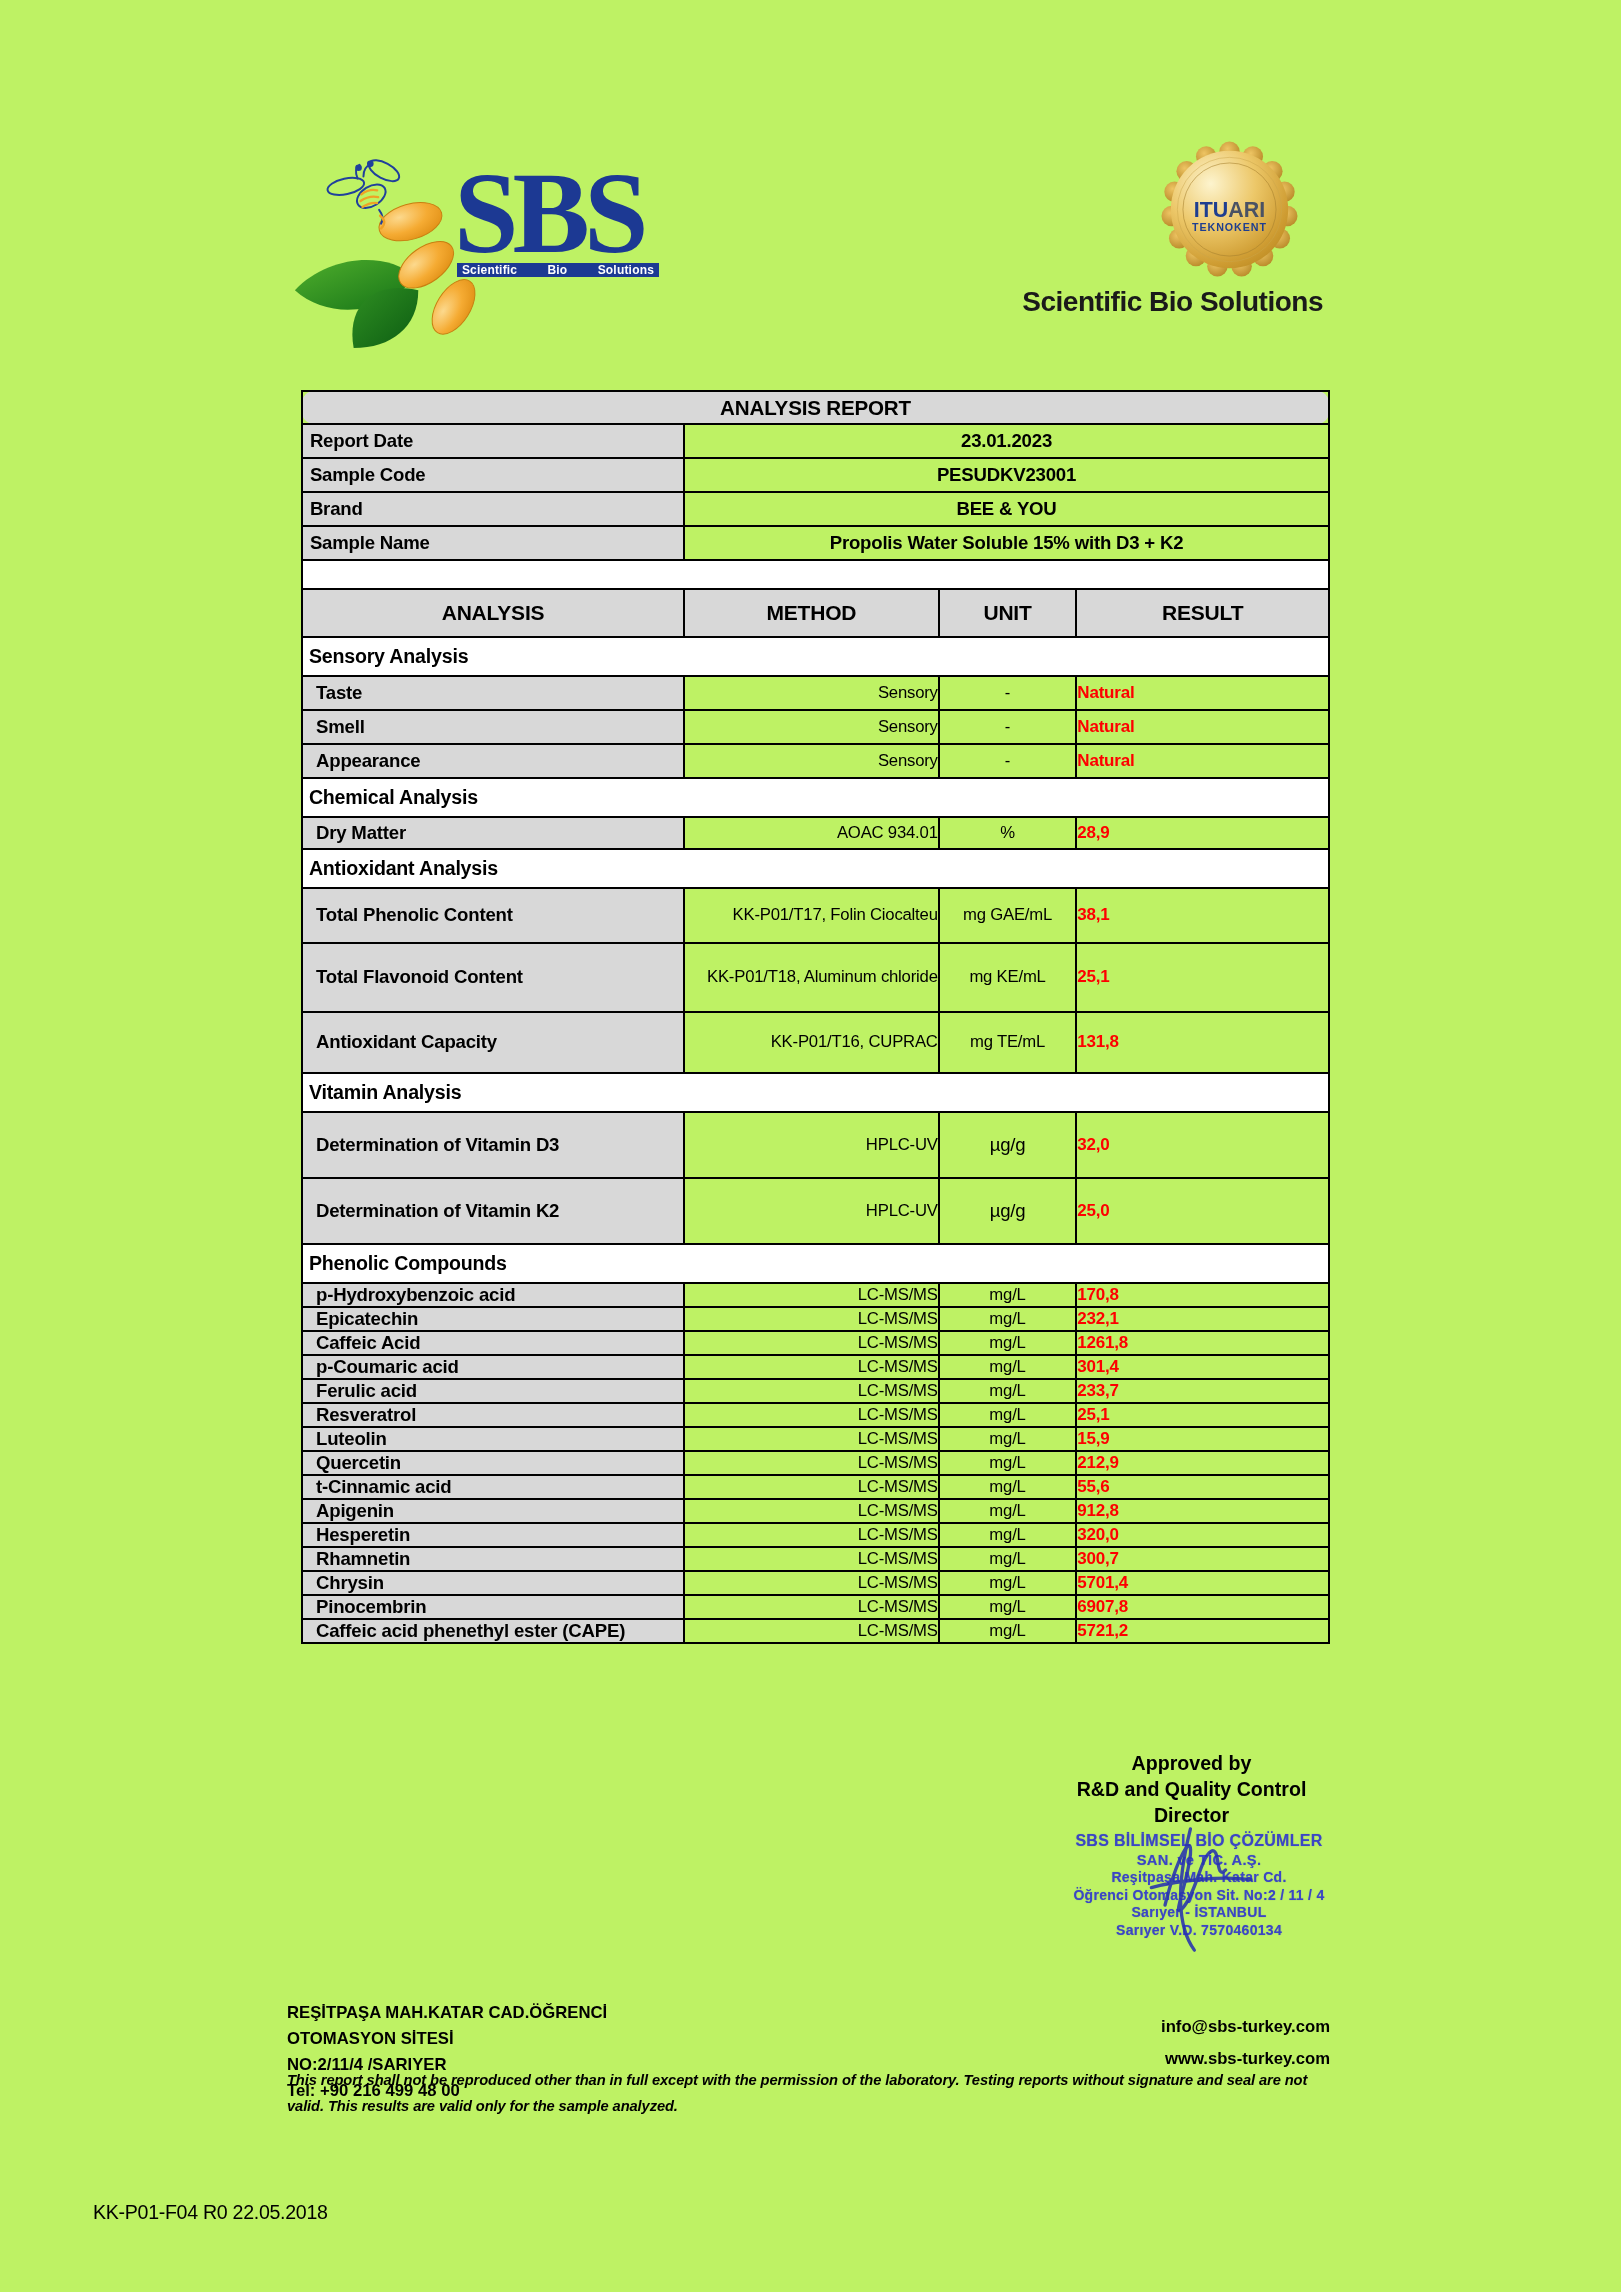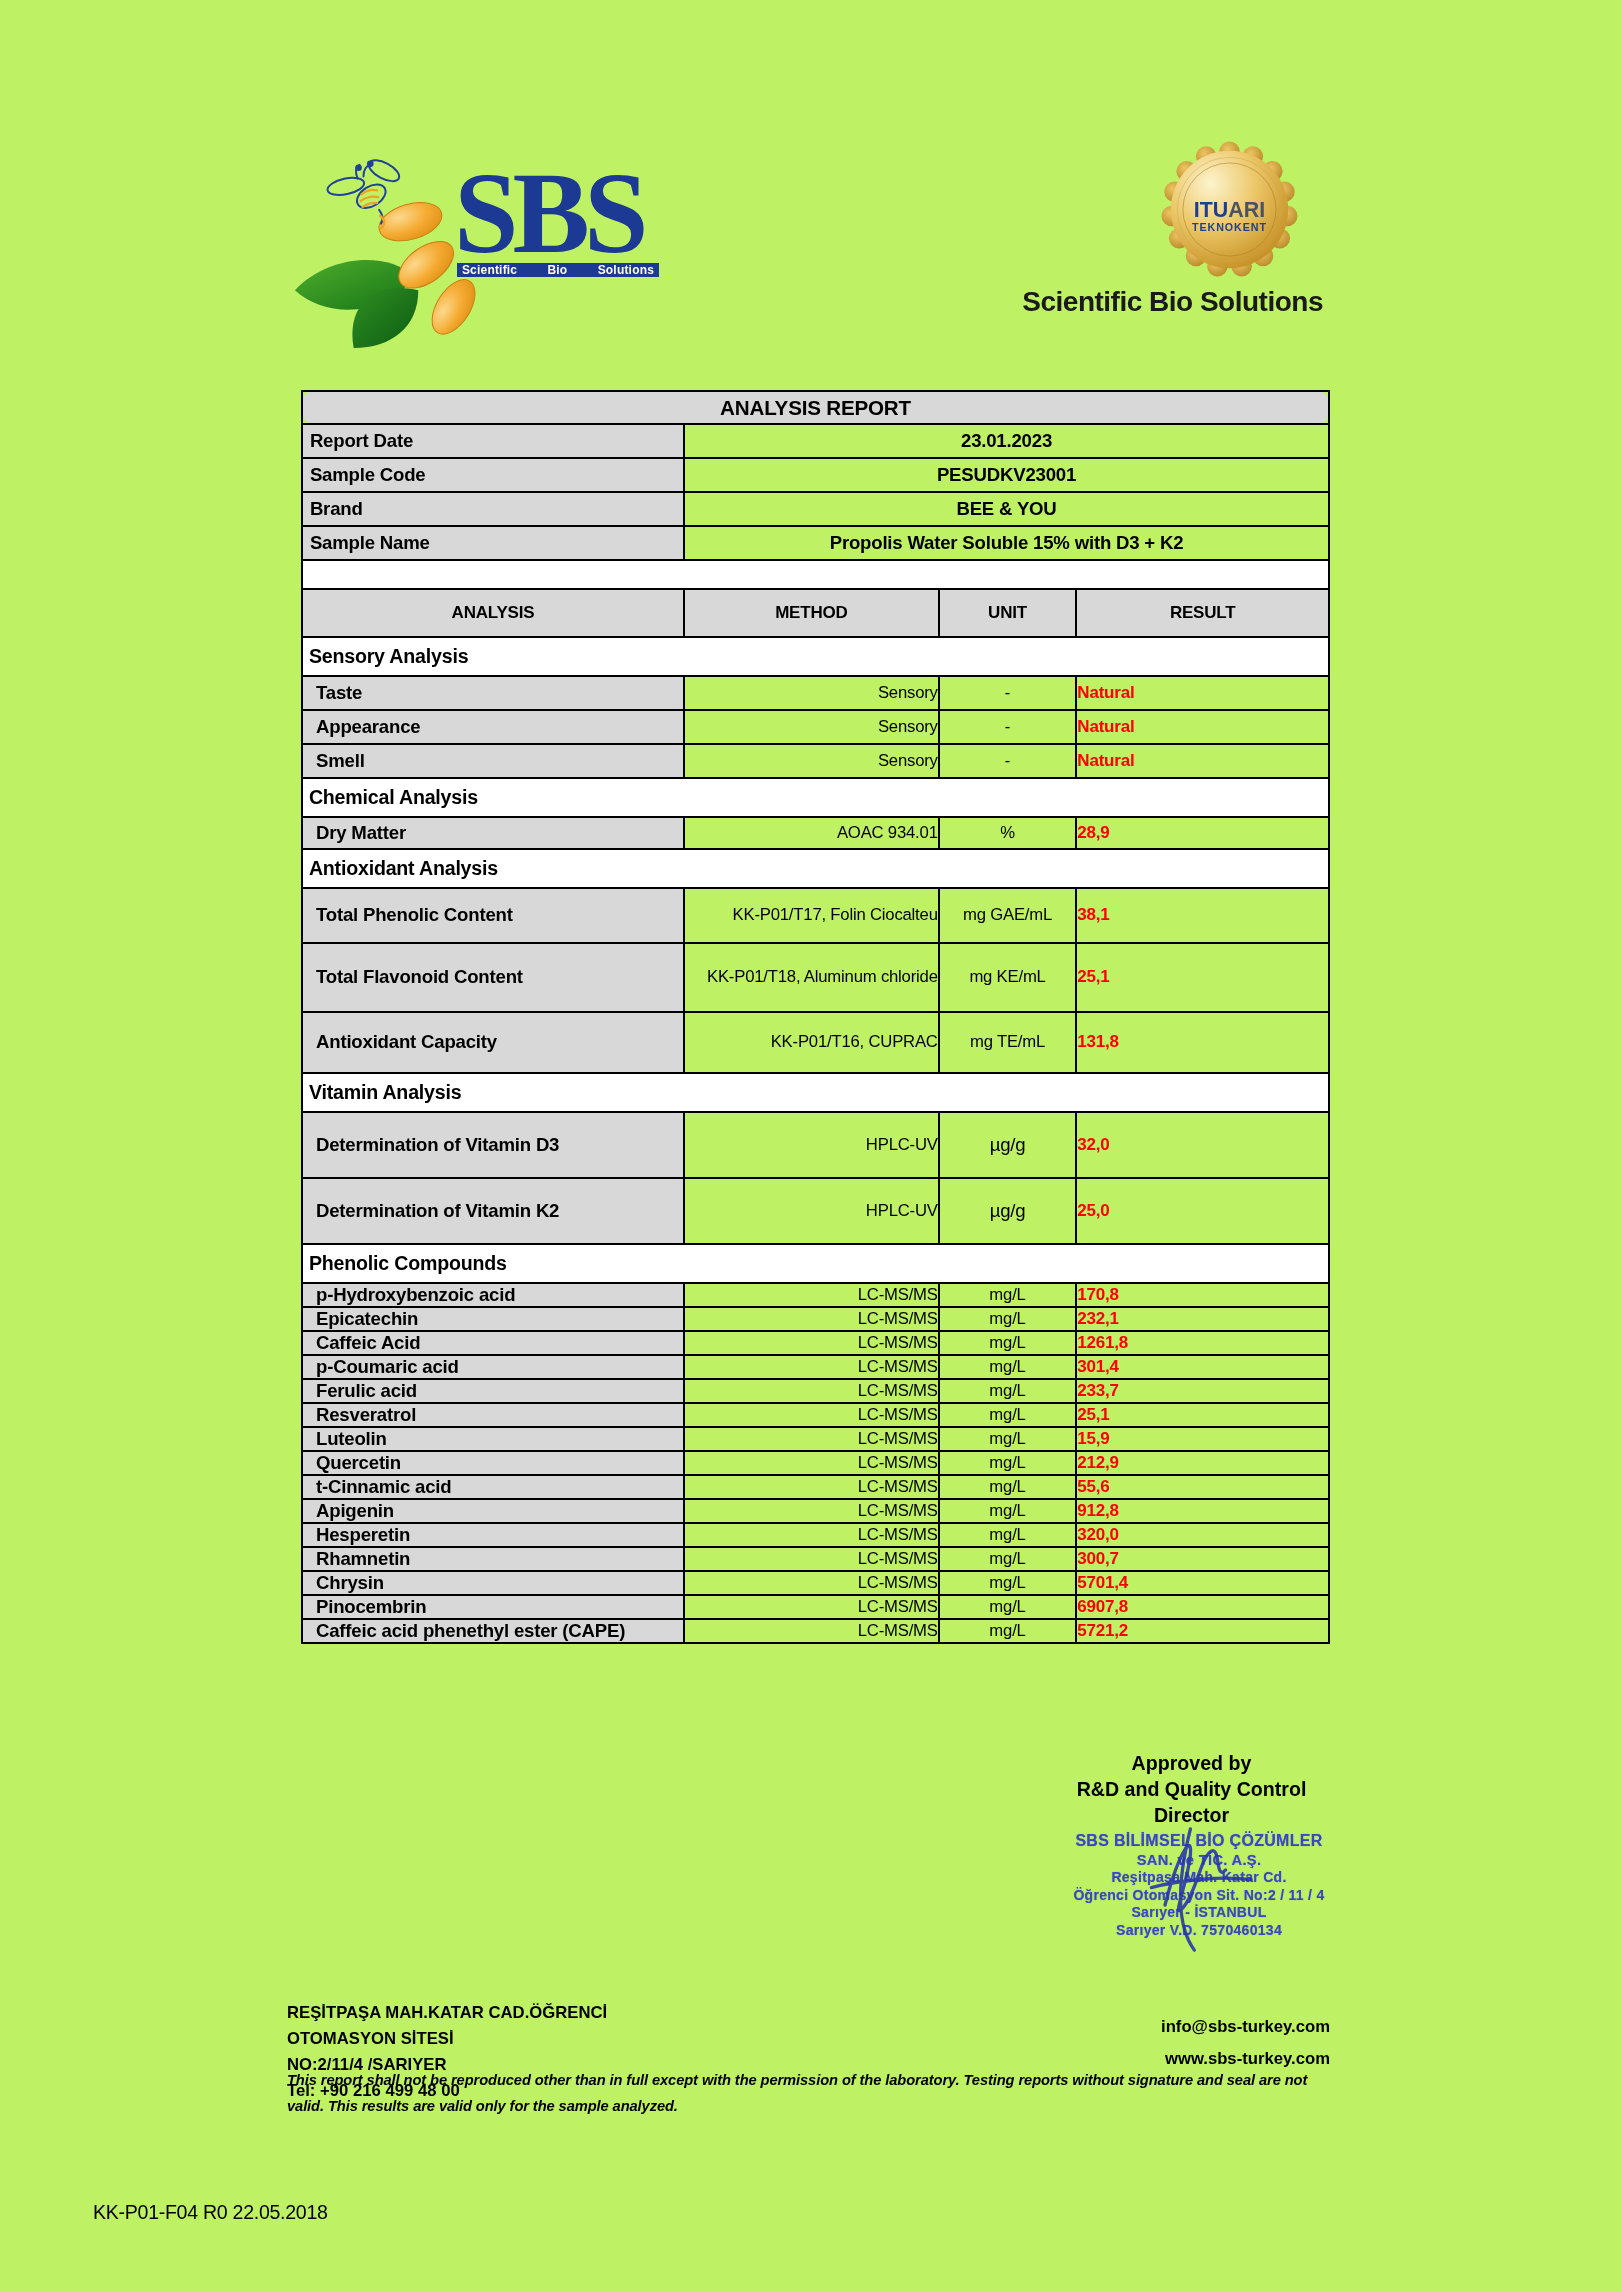--- a/index.html
+++ b/index.html
@@ -53,21 +53,21 @@
 
   .gap-row { height:26.5px; background:#fff; border-left:2.9px solid #000; border-right:2.9px solid #000; }
 
   .col-analysis { width:37.2%; }
   .col-method  { width:24.8%; }
   .col-unit    { width:13.4%; }
   .col-result  { width:24.6%; }
 
   .head-row td {
     background:#d8d8d8; height:48px; text-align:center;
-    font-weight:bold; font-size:17px;
+    font-weight:bold; font-size:21px;
   }
   .section-row td { height:39px; font-weight:bold; font-size:19.6px; padding-left:5.9px; background:#fff; }
   .data-row .c-analysis { background:#d8d8d8; font-weight:bold; font-size:18.6px; padding-left:13px; }
   .data-row .c-method  { text-align:right; font-size:16.7px; font-weight:400; }
   .data-row .c-unit    { text-align:center; font-size:16.7px; font-weight:400; }
   .data-row .c-result  { text-align:left; font-size:17px; font-weight:bold; color:#fe0000; }
   .data-row td { height:33px; }
   .sec0 td { height:34px; }
   .sec1 td { height:32px; }
   .s2-r0 td { height:55px; }
@@ -259,28 +259,28 @@
       <tbody>
           <tr class="section-row">
             <td colspan="4">Sensory Analysis</td>
           </tr>
           <tr class="data-row sec0 s0-r0">
             <td class="c-analysis">Taste</td>
             <td class="c-method">Sensory</td>
             <td class="c-unit">-</td>
             <td class="c-result">Natural</td>
           </tr>
-          <tr class="data-row sec0 s0-r2">
-            <td class="c-analysis">Appearance</td>
+          <tr class="data-row sec0 s0-r1">
+            <td class="c-analysis">Smell</td>
             <td class="c-method">Sensory</td>
             <td class="c-unit">-</td>
             <td class="c-result">Natural</td>
           </tr>
-          <tr class="data-row sec0 s0-r1">
-            <td class="c-analysis">Smell</td>
+          <tr class="data-row sec0 s0-r2">
+            <td class="c-analysis">Appearance</td>
             <td class="c-method">Sensory</td>
             <td class="c-unit">-</td>
             <td class="c-result">Natural</td>
           </tr>
           <tr class="section-row">
             <td colspan="4">Chemical Analysis</td>
           </tr>
           <tr class="data-row sec1 s1-r0">
             <td class="c-analysis">Dry Matter</td>
             <td class="c-method">AOAC 934.01</td>

